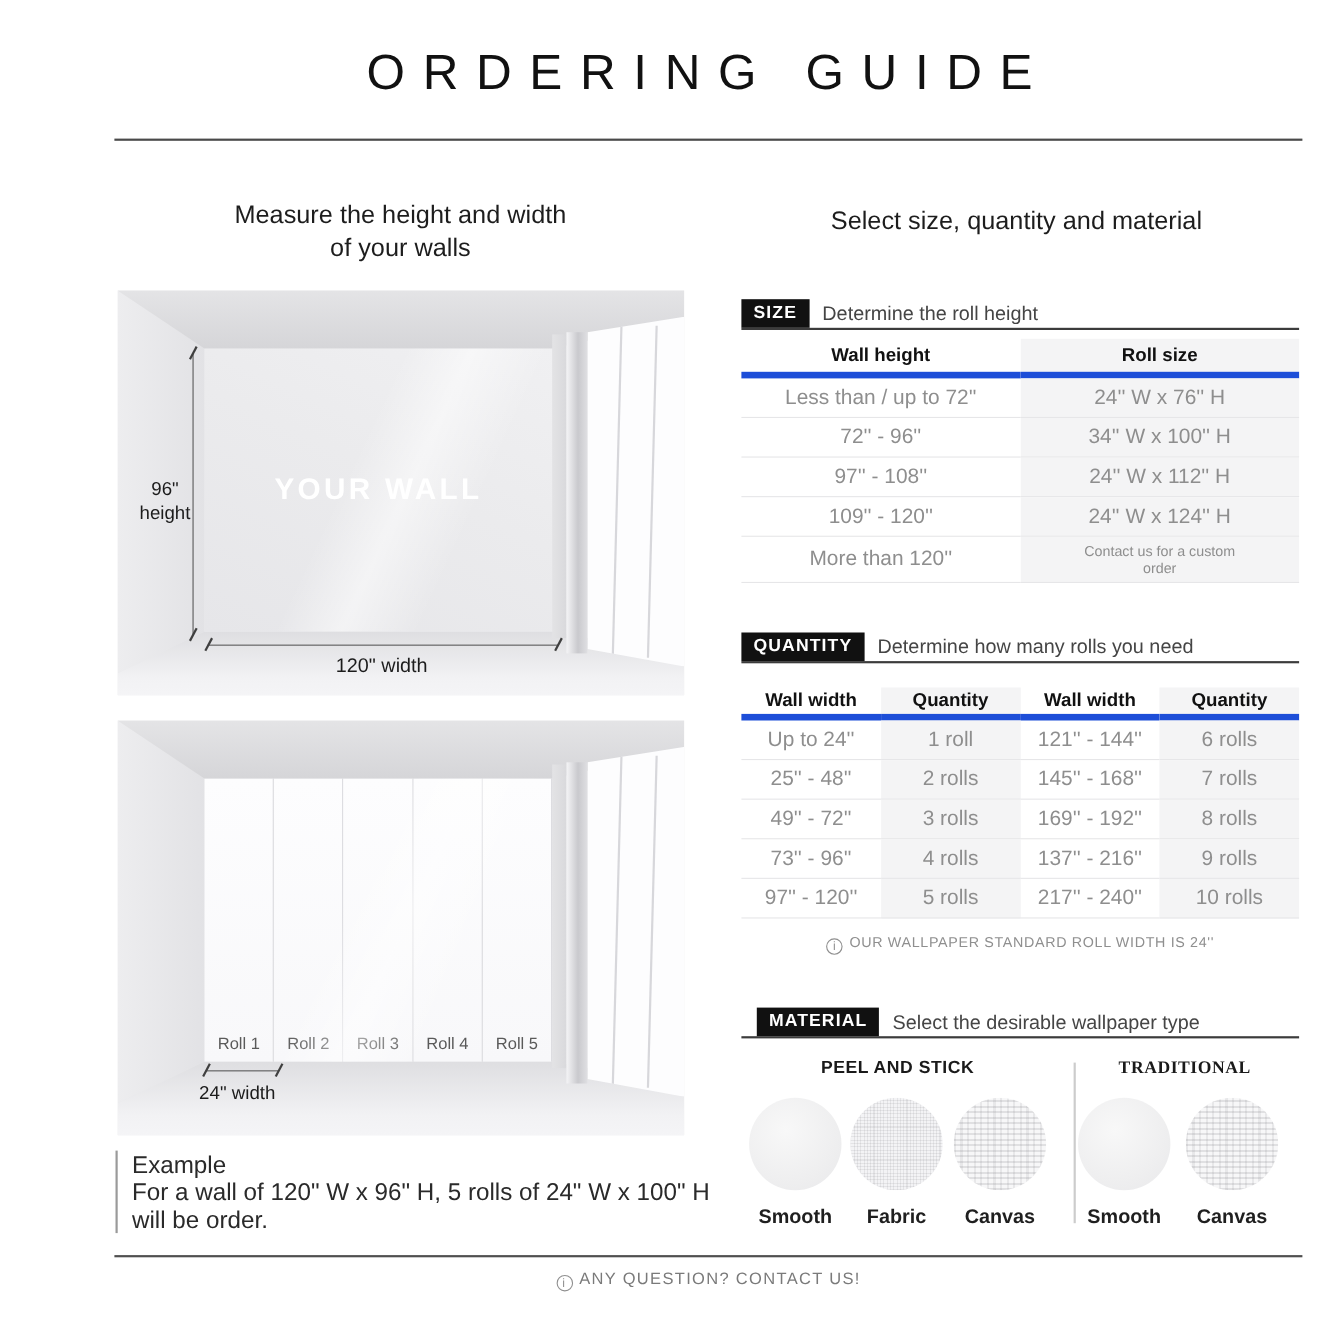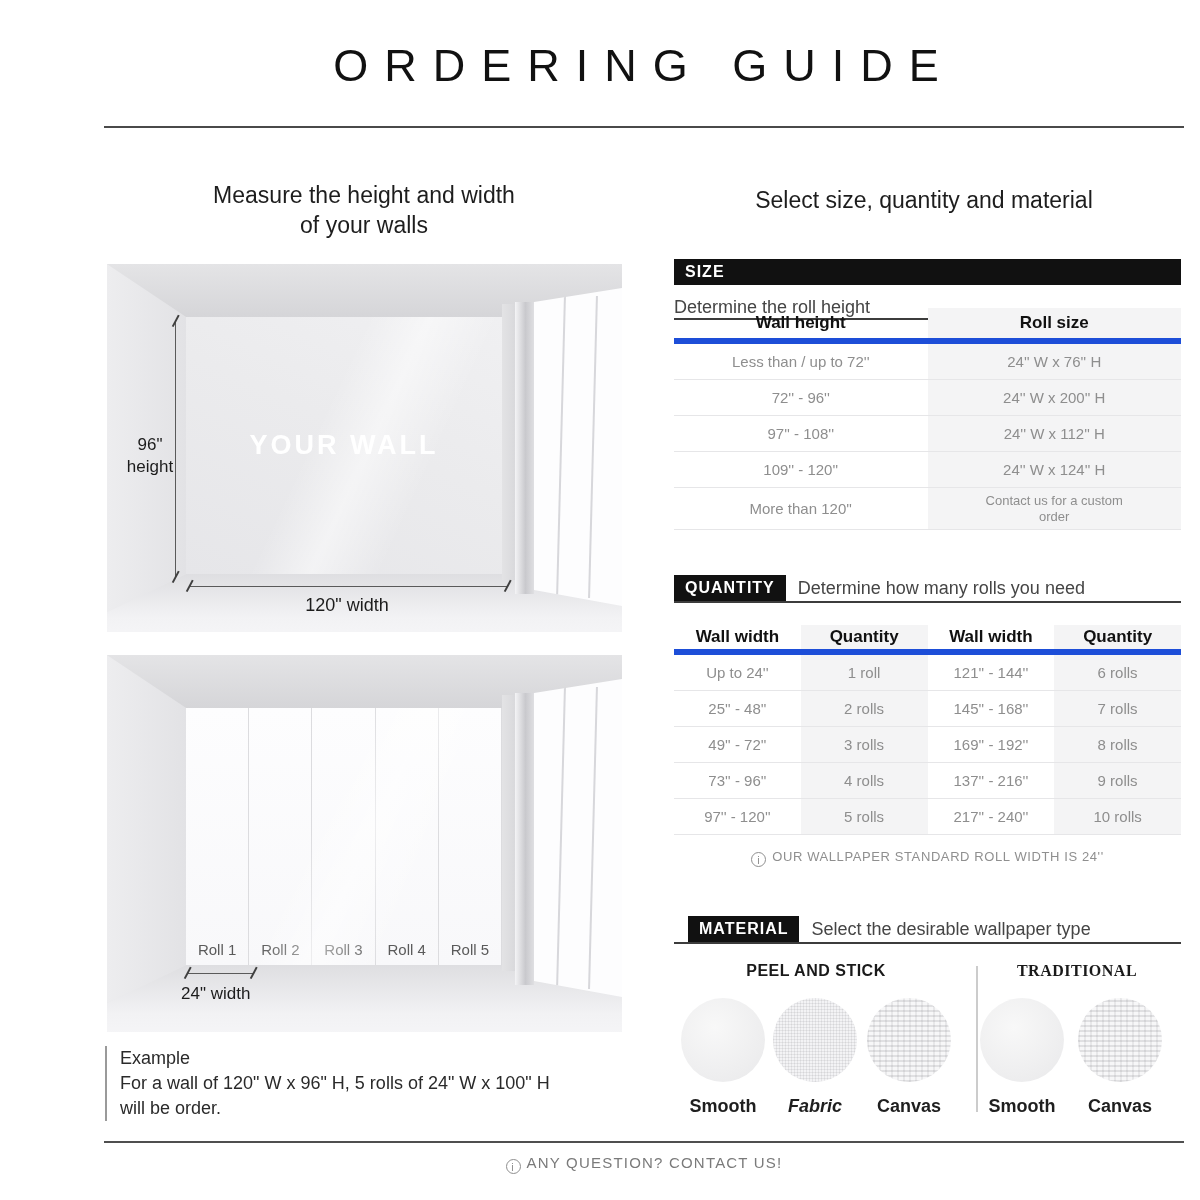--- a/index.html
+++ b/index.html
@@ -57,32 +57,32 @@
   .rolls { left:79px; top:53px; width:316px; height:257px; display:flex; }
   .roll { flex:1; background:linear-gradient(180deg,#fdfdfe 0%,#f8f8fa 100%);
           border-right:1px solid #dcdcdf; display:flex; flex-direction:column;
           justify-content:flex-end; align-items:center; }
   .roll:last-child { border-right:none; }
   .roll span { font-size:15px; color:#5a5a5a; margin-bottom:7px; }
   .roll-width-label { left:74px; top:329px; font-size:17px; color:#1c1c1c; }
 
   
   .example { left:61px; top:1046px; border-left:2px solid #9a9a9a; padding-left:13px;
-             font-size:18px; line-height:25px; color:#2a2a2a; }
+             font-size:22px; line-height:25px; color:#2a2a2a; }
 
   
   .section-head { left:630px; width:507px; display:flex; align-items:stretch; gap:12px;
              border-bottom:2px solid #3c3c3c; }
   .badge { background:#111111; color:#ffffff; font-size:16px; font-weight:700; letter-spacing:1px;
              padding:4px 11px; display:flex; align-items:center; }
   .section-title { font-size:18px; color:#454545; display:flex; align-items:center; }
 
   .tbl { left:630px; width:507px; display:grid; }
   .cell { display:flex; align-items:center; justify-content:center; text-align:center;
-          border-bottom:1px solid #e6e6e8; color:#8e8e8e; font-size:15px; }
+          border-bottom:1px solid #e6e6e8; color:#8e8e8e; font-size:19px; }
   .cell.hdr { font-weight:700; color:#111; font-size:17px; border-bottom:6px solid #1d4ed8; }
   .cell.alt { background:#f4f4f5; }
   .cell.small { font-size:13px; line-height:16px; }
   .cell.small .inner { max-width:150px; }
 
   .size-table { top:308px; grid-template-columns:1fr 1fr;
                 grid-template-rows:36px 36px 36px 36px 36px 42px; }
   .qty-table  { top:625px; grid-template-columns:1fr 1fr 1fr 1fr;
                 grid-template-rows:30px 36px 36px 36px 36px 36px; }
 
@@ -182,31 +182,31 @@
     <div class="tick" style="left:140px;top:317px;"></div>
     <div class="abs roll-width-label">24" width</div>
   </div>
 
   <div class="abs example">
     <div>Example</div>
     <div>For a wall of 120" W x 96" H, 5 rolls of 24" W x 100" H</div>
     <div>will be order.</div>
   </div>
 
-  <div class="abs section-head" style="top:259px;flex-direction:column;">
+  <div class="abs section-head" style="top:272px;">
     <span class="badge">SIZE</span>
     <span class="section-title">Determine the roll height</span>
   </div>
   <div class="abs tbl size-table">
     <div class="cell hdr">Wall height</div>
     <div class="cell hdr alt">Roll size</div>
     <div class="cell">Less than / up to 72''</div>
     <div class="cell alt">24'' W x 76'' H</div>
     <div class="cell">72'' - 96''</div>
-    <div class="cell alt">24'' W x 200'' H</div>
+    <div class="cell alt">34'' W x 100'' H</div>
     <div class="cell">97'' - 108''</div>
     <div class="cell alt">24'' W x 112'' H</div>
     <div class="cell">109'' - 120''</div>
     <div class="cell alt">24'' W x 124'' H</div>
     <div class="cell">More than 120''</div>
     <div class="cell alt small">
         <span class="inner">Contact us for a custom order</span>
       </div>
   </div>
 
@@ -259,21 +259,21 @@
 
   <div class="abs mat-divider"></div>
 
   <div class="abs swatch smooth" style="left:637px;"></div>
   <div class="abs swatch fabric" style="left:729px;"></div>
   <div class="abs swatch canvas" style="left:823px;"></div>
   <div class="abs swatch smooth" style="left:936px;"></div>
   <div class="abs swatch canvas" style="left:1034px;"></div>
 
   <div class="abs swatch-label" style="left:629px;">Smooth</div>
-  <div class="abs swatch-label" style="left:721px;font-style:italic;">Fabric</div>
+  <div class="abs swatch-label" style="left:721px;">Fabric</div>
   <div class="abs swatch-label" style="left:815px;">Canvas</div>
   <div class="abs swatch-label" style="left:928px;">Smooth</div>
   <div class="abs swatch-label" style="left:1026px;">Canvas</div>
 
   <div class="abs rule-bottom"></div>
   <div class="abs footer-text">
     <span class="info-ic">i</span><span>ANY QUESTION? CONTACT US!</span>
   </div>
 
 </div>

